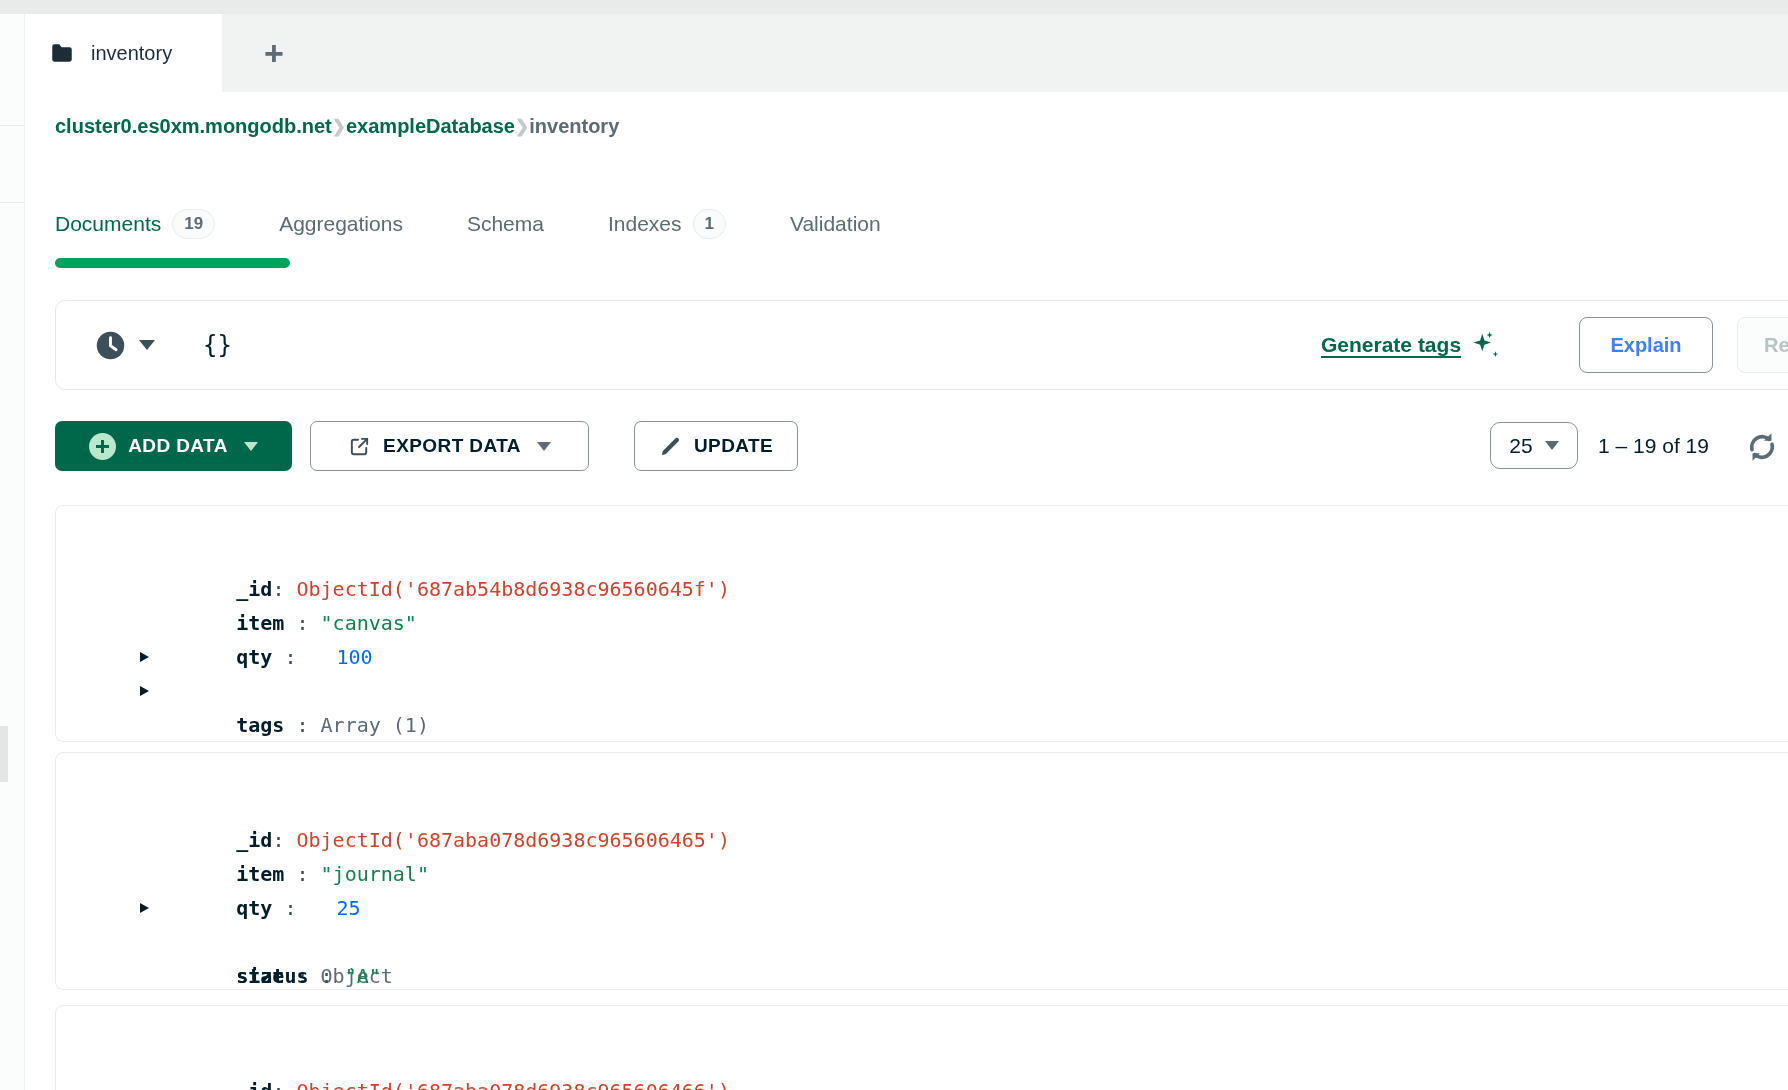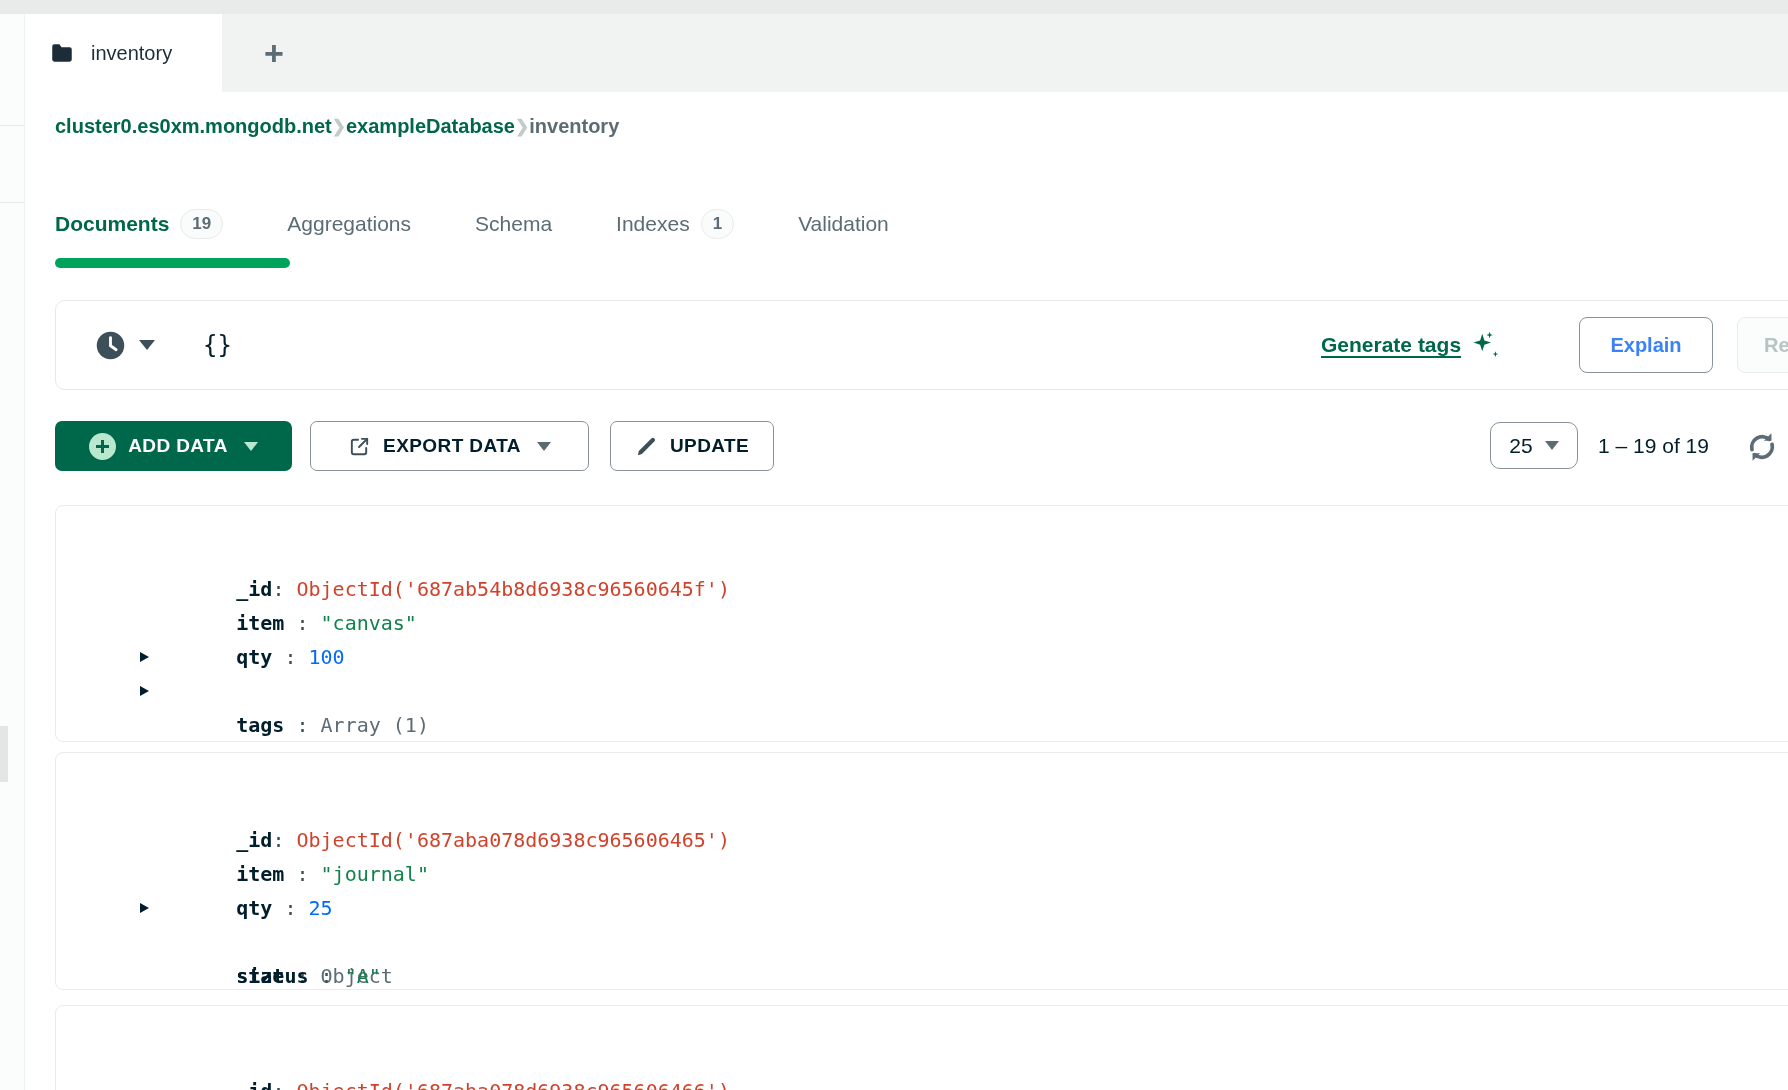--- a/index.html
+++ b/index.html
@@ -25,21 +25,21 @@
   
   .breadcrumb { position:absolute; left:55px; top:108px; height:36px; display:flex; align-items:center; }
   .crumb { font-size:20px; font-weight:700; color:#00684A; cursor:pointer; }
   .crumb-sep { font-size:17px; font-weight:700; color:#C3CBCA; }
   .crumb.current { color:#5D6B73; cursor:default; }
 
   
   .coll-tabs { position:absolute; left:55px; top:198px; height:52px; display:flex; align-items:center; gap:64px; }
   .coll-tab { display:flex; align-items:center; gap:11px; cursor:pointer; }
   .coll-tab .t-label { font-size:21px; font-weight:500; color:#5C6C75; }
-  .coll-tab.active .t-label { font-weight:700; color:#00684A; }
+  .coll-tab.active .t-label { font-weight:400; color:#00684A; }
   .t-badge { font-size:17px; font-weight:600; color:#5C6C75; background:#FAFBFB;
     border:1px solid #E8ECEB; border-radius:15px; padding:3px 11px; line-height:22px;text-align:center; }
   .tab-underline { position:absolute; left:55px; top:258px; width:235px; height:10px; border-radius:6px; background:#00A35C; }
 
   
   .query-bar { position:absolute; left:55px; top:300px; right:-12px; height:90px; background:#fff;
     border:1px solid #E5E9E9; border-radius:10px; }
   .qb-left { position:absolute; left:38px; top:0; height:88px; display:flex; align-items:center; gap:12px; }
   .caret-down { width:0; height:0; border-left:8px solid transparent; border-right:8px solid transparent;
     border-top:10px solid #3D4F58; }
@@ -60,21 +60,21 @@
     border-radius:7px; font-size:19px; font-weight:700; letter-spacing:.4px; cursor:pointer; }
   .btn-add { left:55px; width:237px; background:#00684A; color:#fff; }
   .plus-circle { width:27px; height:27px; border-radius:50%; background:#B9E8CF; position:relative; }
   .plus-circle::before, .plus-circle::after { content:""; position:absolute; background:#00684A; }
   .plus-circle::before { left:7px; top:12px; width:13px; height:3px; }
   .plus-circle::after { left:12px; top:7px; width:3px; height:13px; }
   .caret-mint { width:0; height:0; border-left:7px solid transparent; border-right:7px solid transparent;
     border-top:9px solid #B9E8CF; margin-left:4px; }
   .btn-light { background:#fff; border:1px solid #889397; color:#001E2B; }
   .btn-export { left:310px; width:279px; }
-  .btn-update { left:610px; width:164px; }
+  .btn-update { left:634px; width:164px; }
   .btn-delete { left:794px; width:160px; }
   .caret-gray { width:0; height:0; border-left:7px solid transparent; border-right:7px solid transparent;
     border-top:9px solid #5C6C75; margin-left:4px; }
   .icon-dark { color:#3D4F58; display:flex; }
 
   .page-size { position:absolute; left:1490px; top:1px; width:88px; height:47px; border:1px solid #889397;
     border-radius:10px; background:#fff; display:flex; align-items:center; justify-content:center; gap:12px;
     font-size:21px; color:#001E2B; cursor:pointer; }
   .range-label { position:absolute; left:1598px; top:0; height:50px; display:flex; align-items:center;
     font-size:21px; color:#001E2B; }
@@ -86,21 +86,21 @@
   .card-1 { top:505px; height:237px; padding-top:32px; }
   .card-2 { top:752px; height:238px; padding-top:36px; }
   .card-3 { top:1005px; height:200px; padding-top:34px; }
   .doc-line { position:relative; height:34px; line-height:34px; padding-left:108px; white-space:pre; }
   .caret-expand { position:absolute; left:84px; top:12px; width:0; height:0; cursor:pointer;
     border-left:9px solid #001E2B; border-top:5.5px solid transparent; border-bottom:5.5px solid transparent; }
   .k { font-weight:700; color:#001E2B; }
   .sep { color:#3D4F58; }
   .v-objectid { color:#D0422B; }
   .v-string { color:#12824D; }
-  .v-number { color:#016BF8; }
+  .v-number { color:#016BF8;margin-left:28px; }
   .v-collapsed { color:#5C6C75; }
 </style>
 </head>
 <body>
 
 <div id="app">
 
   <div class="top-strip"></div>
 
   <div class="tab-bar">

